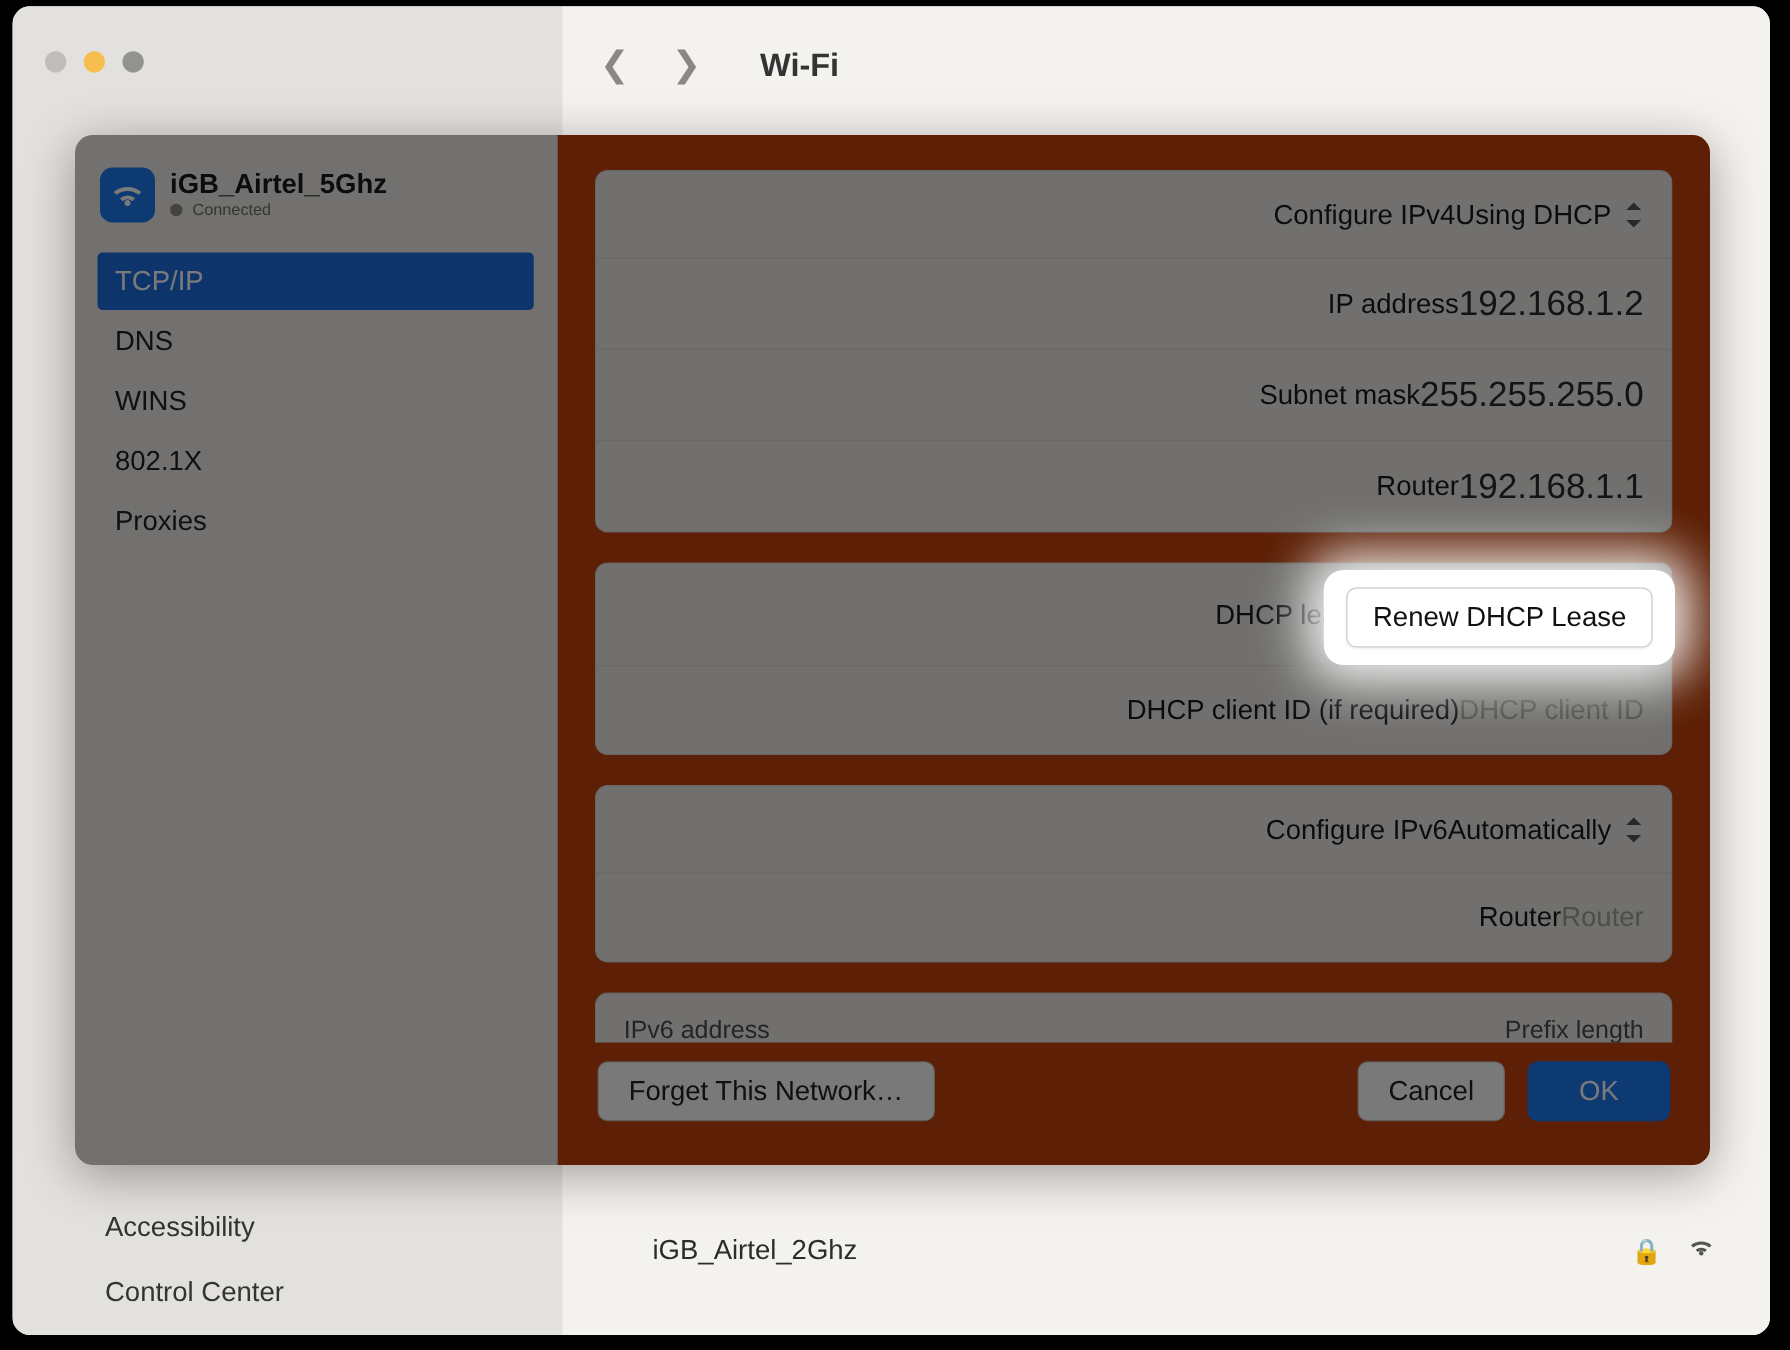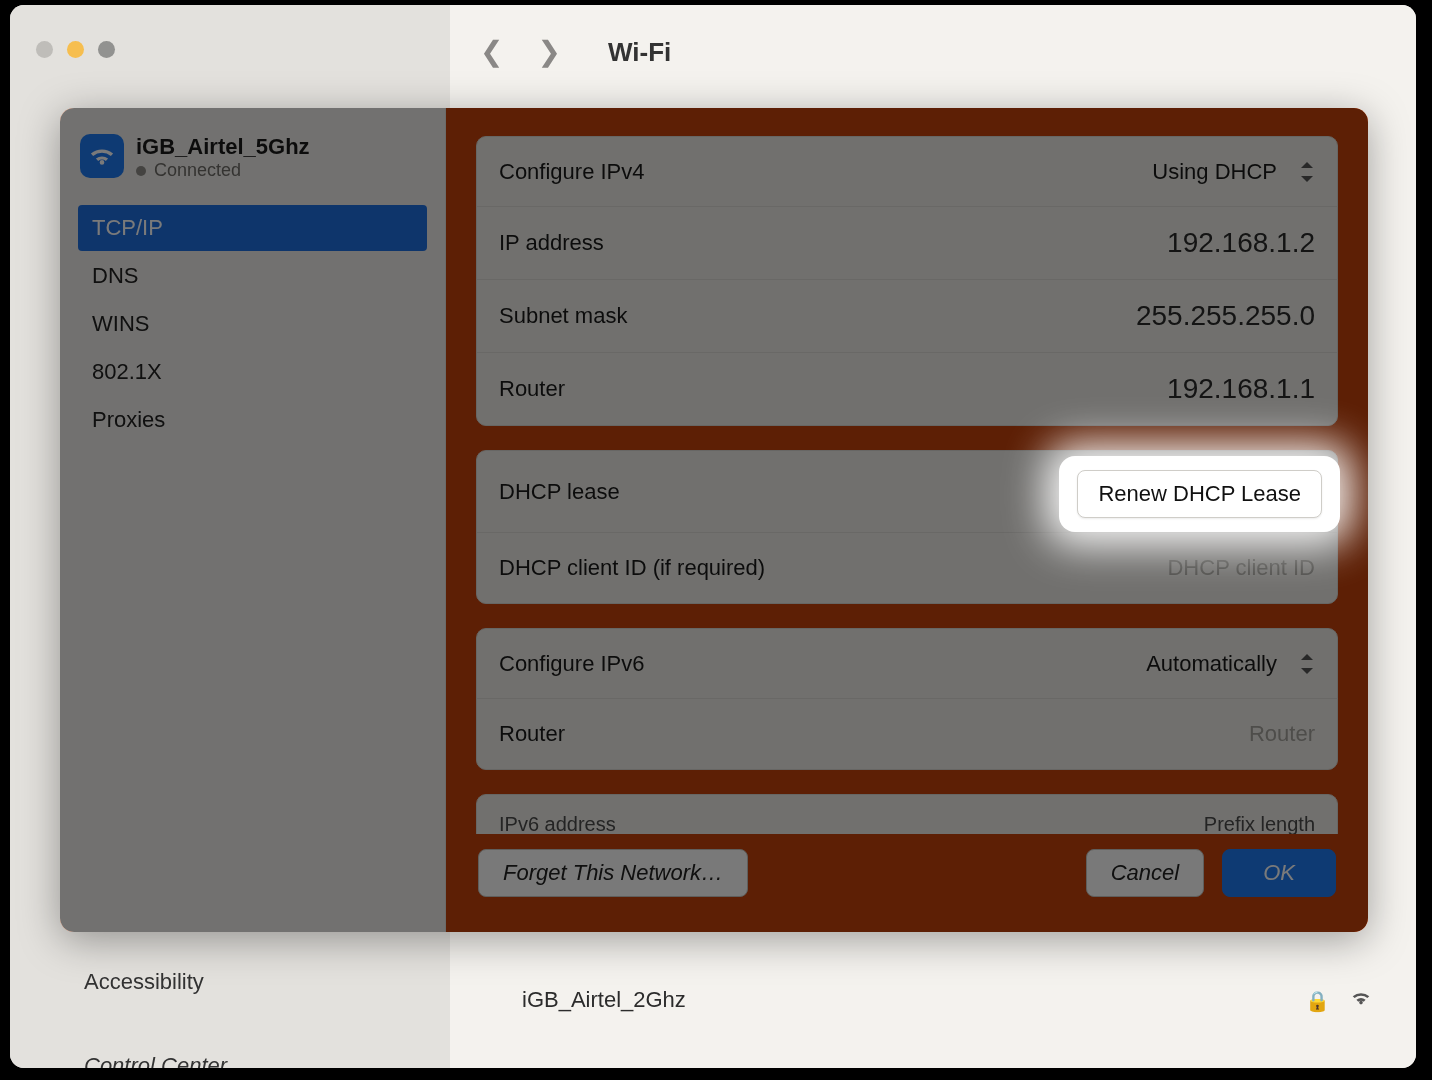--- a/index.html
+++ b/index.html
@@ -37,46 +37,46 @@
     width:386px; height:100%; background:#efedea; padding:26px 18px 26px 18px;
     border-right:1px solid #e1dfdb;
   }
   .net-header { display:flex; gap:12px; align-items:flex-start; margin-bottom:24px; padding-left:2px;}
   .wifi-icon {
     width:44px; height:44px; border-radius:10px; background:#1f7af0;
     display:flex; align-items:center; justify-content:center;
   }
   .net-texts { display:flex; flex-direction:column; }
   .net-name { font-size:22px; font-weight:600; color:#1a1a1a; }
-  .net-status { font-size:18px; color:#6e6c68; display:flex; align-items:center; gap:8px; }
+  .net-status { font-size:13px; color:#6e6c68; display:flex; align-items:center; gap:8px; }
   .status-dot { width:10px; height:10px; border-radius:50%; background:#8e8c88; display:inline-block; }
   .tabs { display:flex; flex-direction:column; gap:2px; }
   .tab {
     padding:10px 14px; border-radius:4px; font-size:22px; color:#222; cursor:pointer;
   }
   .tab.active { background:#1f6fe0; color:#fff; font-weight:500; }
 
   .sheet-main {
     flex:1; height:100%; padding:28px 30px 20px 30px; position:relative;
     display:flex; flex-direction:column;
   }
   .scroll-area { flex:1; overflow:hidden; position:relative; }
   .group {
     background:#ecebe6; border:1px solid #d8d6d1; border-radius:10px;
     margin-bottom:24px;
   }
   .row {
-    display:flex; align-items:center; justify-content:space-between;
+    display:flex; align-items:center; justify-content:flex-end;
     padding:20px 22px; min-height:70px;
     border-bottom:1px solid #dcdad5;
   }
   .row:last-child { border-bottom:none; }
   .row-label { font-size:22px; color:#1b1b1b; }
   .row-value { font-size:28px; color:#2b2b2b; }
-  .select-val { display:flex; align-items:center; gap:22px; font-size:22px; color:#1b1b1b; cursor:pointer;}
+  .select-val { display:flex; align-items:center; gap:10px; font-size:22px; color:#1b1b1b; cursor:pointer;}
   .stepper {
     width:16px; height:20px; position:relative;
   }
   .stepper::before, .stepper::after {
     content:""; position:absolute; left:2px; width:0; height:0;
     border-left:6px solid transparent; border-right:6px solid transparent;
   }
   .stepper::before { top:0; border-bottom:6px solid #555; }
   .stepper::after { bottom:0; border-top:6px solid #555; }
 
@@ -91,21 +91,21 @@
     font-size:20px; color:#4b4b4b;
   }
   .group.partial { margin-bottom:0; border-bottom-left-radius:0; border-bottom-right-radius:0; }
 
   .footer {
     height:78px; display:flex; align-items:center; justify-content:space-between;
     padding:0 2px;
   }
   .btn {
     background:#fdfdfc; border:1px solid #c7c5c0; border-radius:8px;
-    padding:10px 24px; font-size:22px; color:#222; cursor:pointer;font-style:italic;
+    padding:10px 24px; font-size:22px; color:#222; cursor:pointer;
   }
   .btn.primary {
     background:#1f7af0; border-color:#1f7af0; color:#fff; padding:10px 40px;
   }
   .footer-right { display:flex; gap:18px; }
 
   .ph-input {
     font-size:22px; color:#a3a19c;
   }
 
@@ -147,21 +147,21 @@
       <div class="tlight t-min"></div>
       <div class="tlight t-max"></div>
     </div>
     <div class="nav-arrows">
       <span>❮</span>
       <span>❯</span>
     </div>
     <div class="win-title">Wi-Fi</div>
 
     <div class="side-label" style="top:964px;">Accessibility</div>
-    <div class="side-label" style="top:1048px;font-style:italic;">Control Center</div>
+    <div class="side-label" style="top:1016px;">Control Center</div>
     <div class="bg-other-net">iGB_Airtel_2Ghz</div>
     <div class="bg-lock">🔒</div>
     <div class="bg-wifi-sm">
       <svg width="22" height="18" viewBox="0 0 24 18">
           <path d="M12 16a2 2 0 100-4 2 2 0 000 4zm-5-5a8 8 0 0110 0l-2 2a5 5 0 00-6 0zm-4-4a14 14 0 0118 0l-2 2a11 11 0 00-14 0z" fill="#555"></path>
         </svg>
     </div>
   </div>
 
   <div class="sheet">

